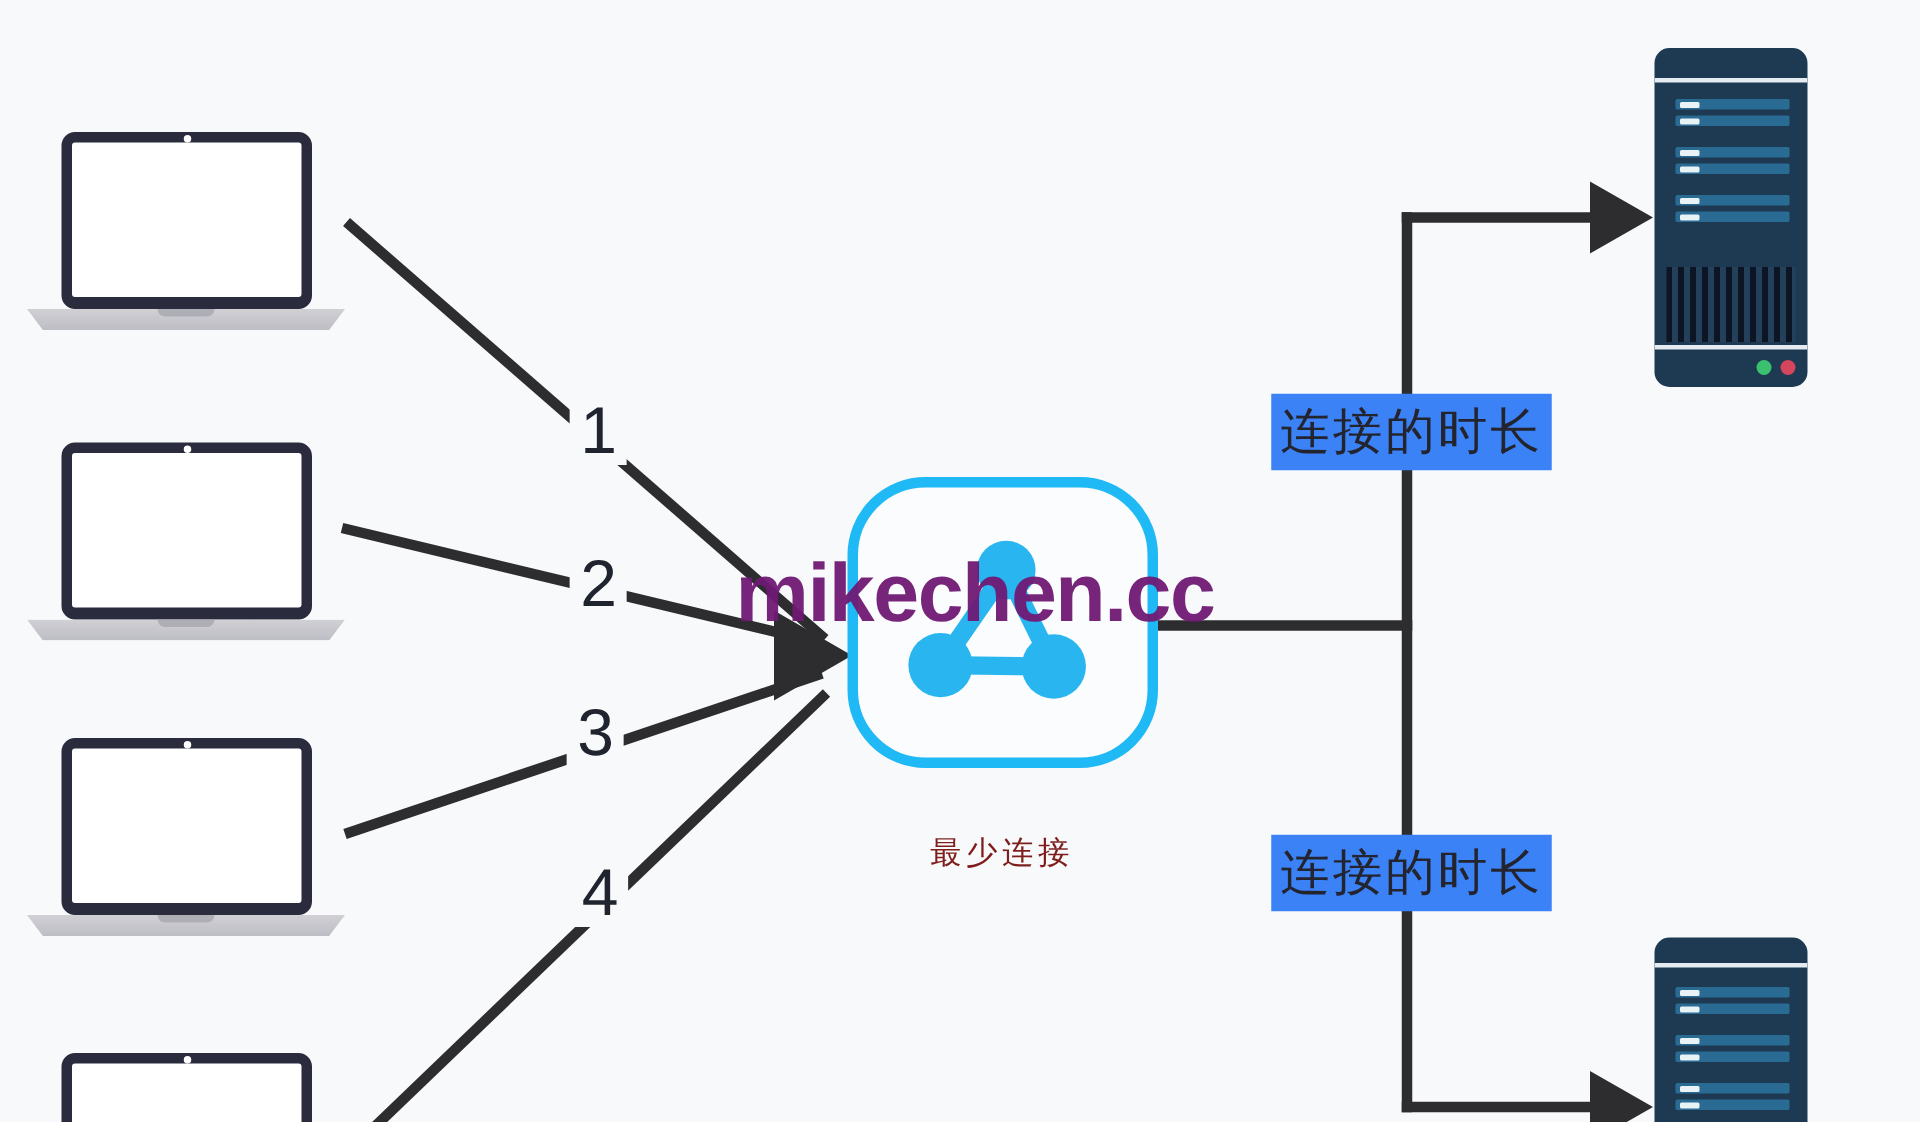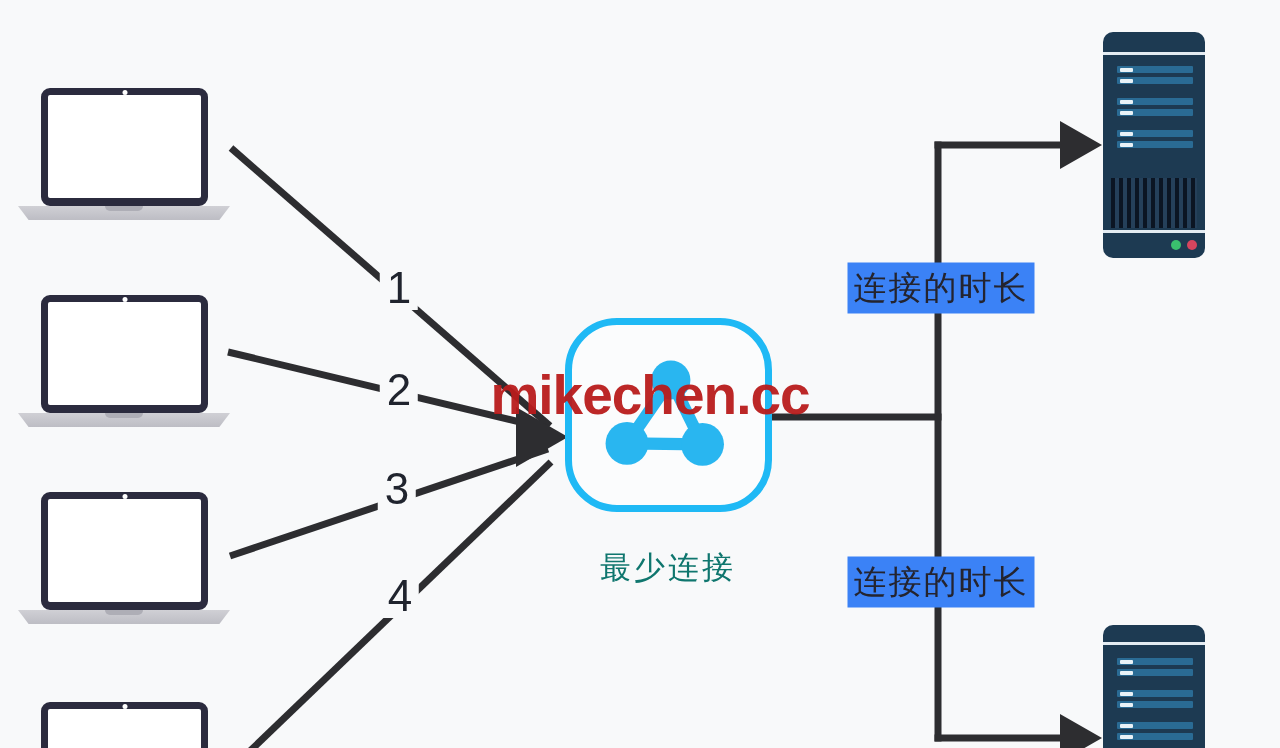--- a/index.html
+++ b/index.html
@@ -48,23 +48,23 @@
   .hub svg{position:absolute;inset:0;}
 
   
   .num-label{position:absolute;transform:translate(-50%,-50%);z-index:3;
       background:#f8f9fa;padding:0 7px;font-size:44px;font-weight:400;
       color:#20242e;line-height:1;}
   .cn-label{position:absolute;transform:translate(-50%,-50%);z-index:3;
       background:#3b82f6;padding:3px 6px;font-size:33px;color:#24242f;
       letter-spacing:2px;white-space:nowrap;}
   .hub-caption{position:absolute;transform:translate(-50%,-50%);z-index:3;
-      font-size:31px;color:#0f766e;letter-spacing:3px;white-space:nowrap;}
+      font-size:21px;color:#7f1d1d;letter-spacing:3px;white-space:nowrap;}
   .watermark{position:absolute;left:650px;top:395px;transform:translate(-50%,-50%);
-      z-index:4;font-size:55px;font-weight:700;color:#b91c1c;opacity:.95;
+      z-index:4;font-size:55px;font-weight:700;color:#701a75;opacity:.95;
       letter-spacing:-1px;white-space:nowrap;}
 </style>
 </head>
 <body>
 
 <div id="stage">
 
   <svg id="wires" width="1280" height="748" viewBox="0 0 1280 748">
     <g stroke="#2d2d30" stroke-width="7" fill="none">
       <line x1="231" y1="148" x2="550" y2="426"></line>

